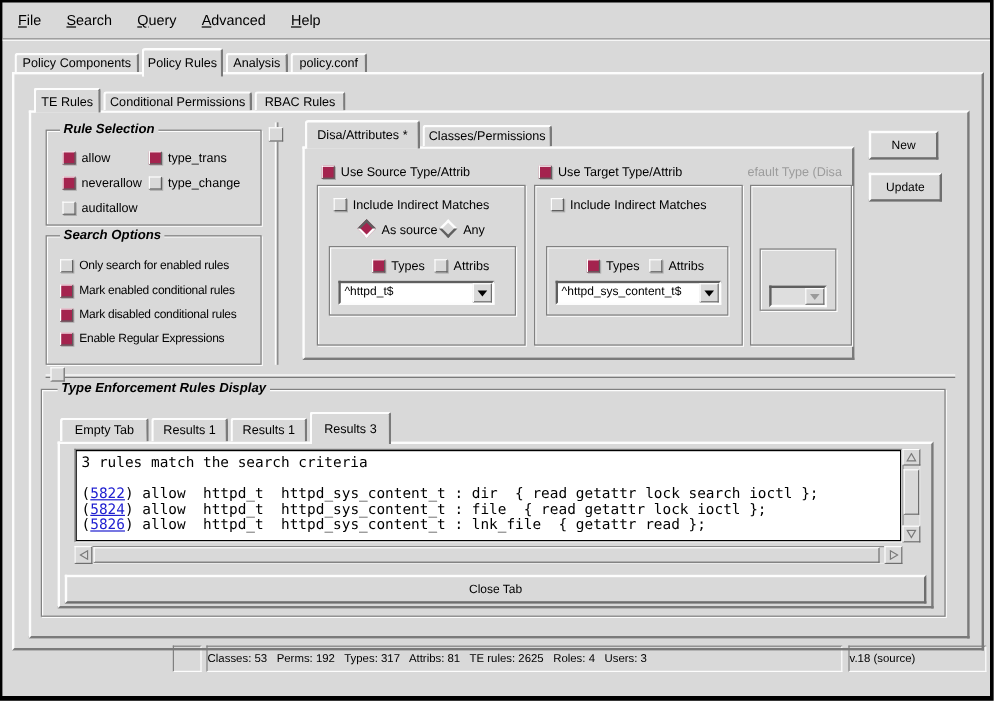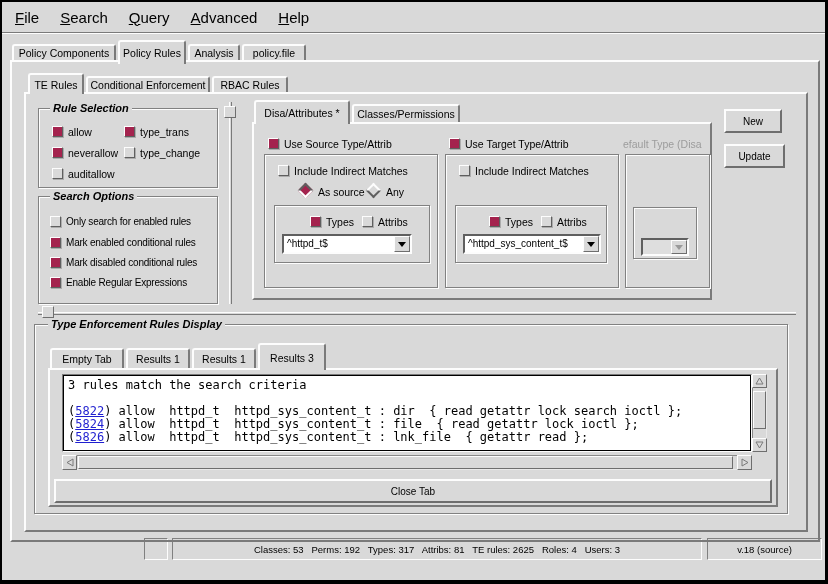--- a/index.html
+++ b/index.html
@@ -8,21 +8,21 @@
   #app{position:relative;width:828px;height:584px;background:#d9d9d9;
        border:2px solid #000;border-right-width:3px;border-bottom-width:4px;overflow:hidden}
 
   
   .raised{border:2px solid;border-color:#fdfdfd #7a7a7a #7a7a7a #fdfdfd}
   .btnb{border:2px solid;border-color:#fdfdfd #6e6e6e #6e6e6e #fdfdfd;background:#d9d9d9}
   .groovebox{border:1px solid #818181;box-shadow:inset 1px 1px 0 #fdfdfd,1px 1px 0 #fdfdfd}
 
   
   .menubar{position:absolute;left:0;top:2px;width:100%;height:26px;display:flex;align-items:center;padding-left:11px;gap:17px}
-  .menu-item{display:inline-block;font-size:15px;padding:2px 2px;white-space:nowrap}
+  .menu-item{display:inline-block;font-size:12px;padding:2px 2px;white-space:nowrap}
   .menu-item::first-letter{text-decoration:underline}
   .menusep{position:absolute;left:0;top:30px;width:100%;height:2px;border-top:1px solid #7a7a7a;border-bottom:1px solid #fdfdfd}
 
   
   .tab{position:absolute;z-index:2;background:#d9d9d9;border:2px solid;border-color:#fdfdfd #7a7a7a #7a7a7a #fdfdfd;
        border-bottom:none;border-radius:3px 3px 0 0;font-size:10.5px;display:flex;align-items:center;justify-content:center;
        padding:0 4px;white-space:nowrap}
   .tab.active{z-index:6}
 
   .frame{position:absolute;z-index:1}
@@ -56,21 +56,21 @@
   .txt-inner{width:100%;height:100%;background:#fff;border:1px solid #000;padding:3px 0 0 4px;overflow:hidden}
   .tline{white-space:pre;font-family:"DejaVu Sans Mono",monospace;font-size:12px;line-height:13px}
   .rlink{color:#1f1fd0;text-decoration:underline;cursor:pointer}
 
   
   .sbtn{position:absolute;background:#d9d9d9;border:1px solid;border-color:#fdfdfd #6e6e6e #6e6e6e #fdfdfd;display:flex;align-items:center;justify-content:center}
   .strough{position:absolute;background:#d9d9d9;border:1px solid;border-color:#8a8a8a #e9e9e9 #e9e9e9 #8a8a8a}
   .sthumb{position:absolute;background:#d9d9d9;border:1px solid;border-color:#fdfdfd #6e6e6e #6e6e6e #fdfdfd}
 
   
-  .stat-box{position:absolute;top:536px;height:22px;border:1px solid;border-color:#808080 #fdfdfd #fdfdfd #808080;display:flex;align-items:center;justify-content:center}
+  .stat-box{position:absolute;top:536px;height:22px;border:1px solid;border-color:#808080 #fdfdfd #fdfdfd #808080;display:flex;align-items:center;}
   .stat-text{font-size:9.5px;white-space:pre}
 </style>
 </head>
 <body>
 
 <div id="app">
 
   <div class="menubar">
     <span class="menu-item">File</span>
     <span class="menu-item">Search</span>
@@ -83,29 +83,29 @@
   <div class="tab" style="left:10px;top:42px;width:104px;height:16px">
       <span>Policy Components</span>
     </div>
   <div class="tab active" style="left:116px;top:38px;width:68px;height:24px">
       <span>Policy Rules</span>
     </div>
   <div class="tab" style="left:186px;top:42px;width:52px;height:16px">
       <span>Analysis</span>
     </div>
   <div class="tab" style="left:240px;top:42px;width:64px;height:16px">
-      <span>policy.file</span>
+      <span>policy.conf</span>
     </div>
   <div class="frame raised" style="left:8px;top:58px;width:810px;height:482px"></div>
 
   <div class="tab active" style="left:26px;top:71px;width:56px;height:21px">
       <span>TE Rules</span>
     </div>
   <div class="tab" style="left:84px;top:74px;width:124px;height:16px">
-      <span>Conditional Enforcement</span>
+      <span>Conditional Permissions</span>
     </div>
   <div class="tab" style="left:210px;top:74px;width:76px;height:16px">
       <span>RBAC Rules</span>
     </div>
   <div class="frame raised" style="left:22px;top:90px;width:784px;height:440px"></div>
 
   <div class="frame groovebox" style="left:36px;top:106px;width:180px;height:80px"></div>
   <span class="grp-label" style="left:48px;top:100px">Rule Selection</span>
   <div>
     <span class="cb on" style="left:50px;top:124px"></span>

